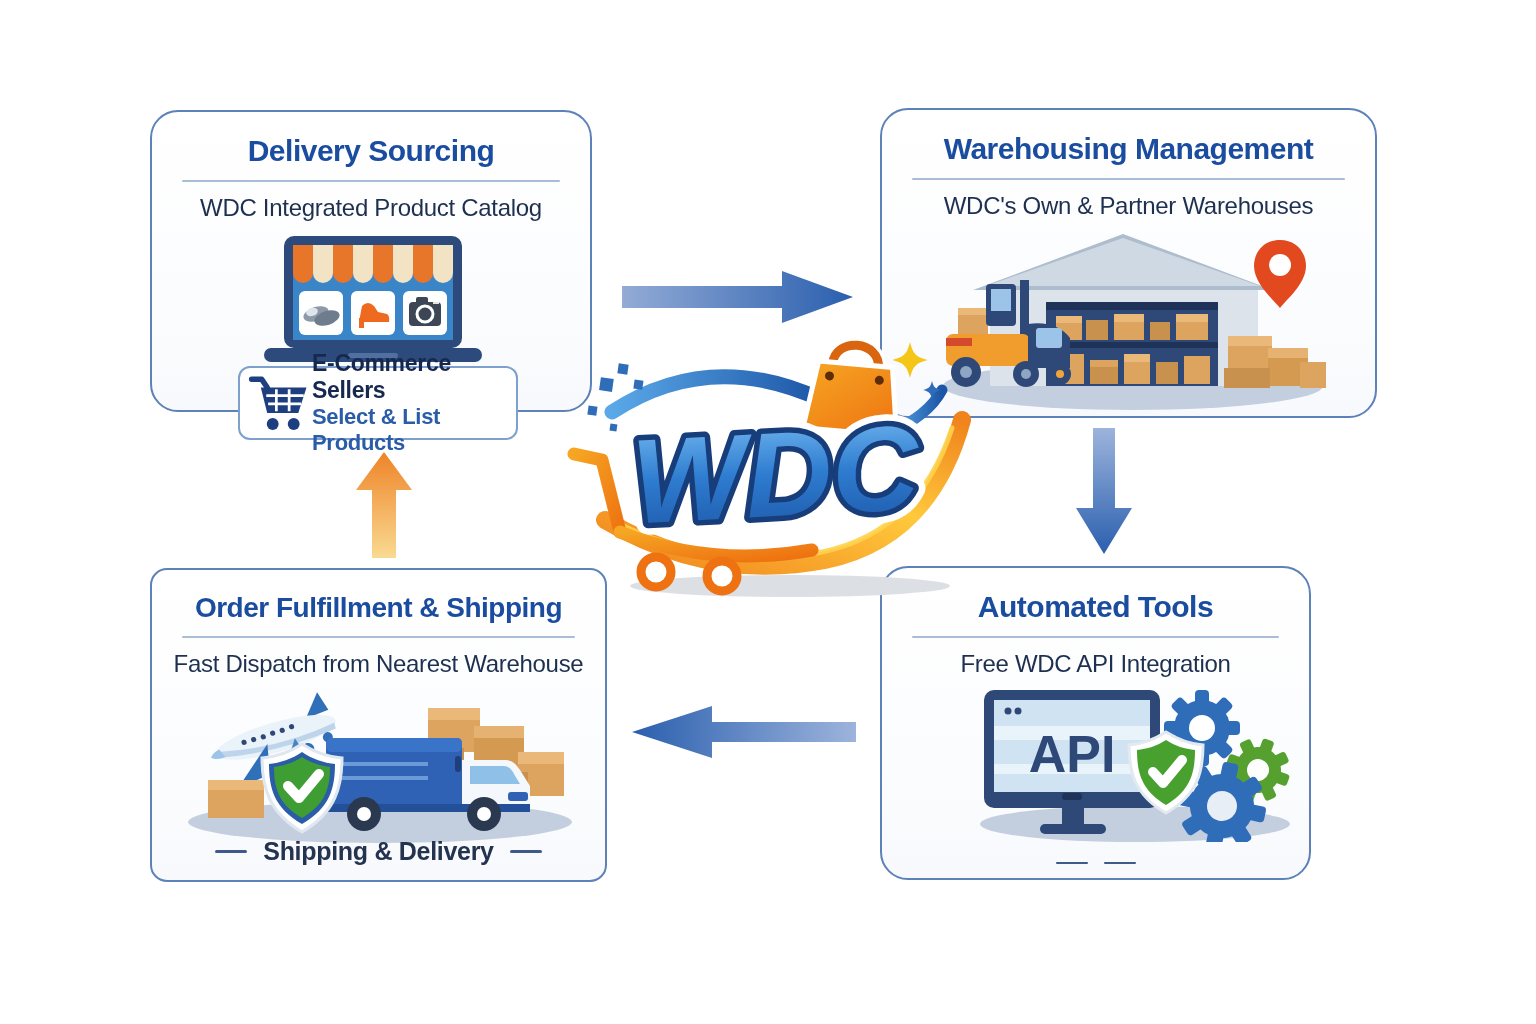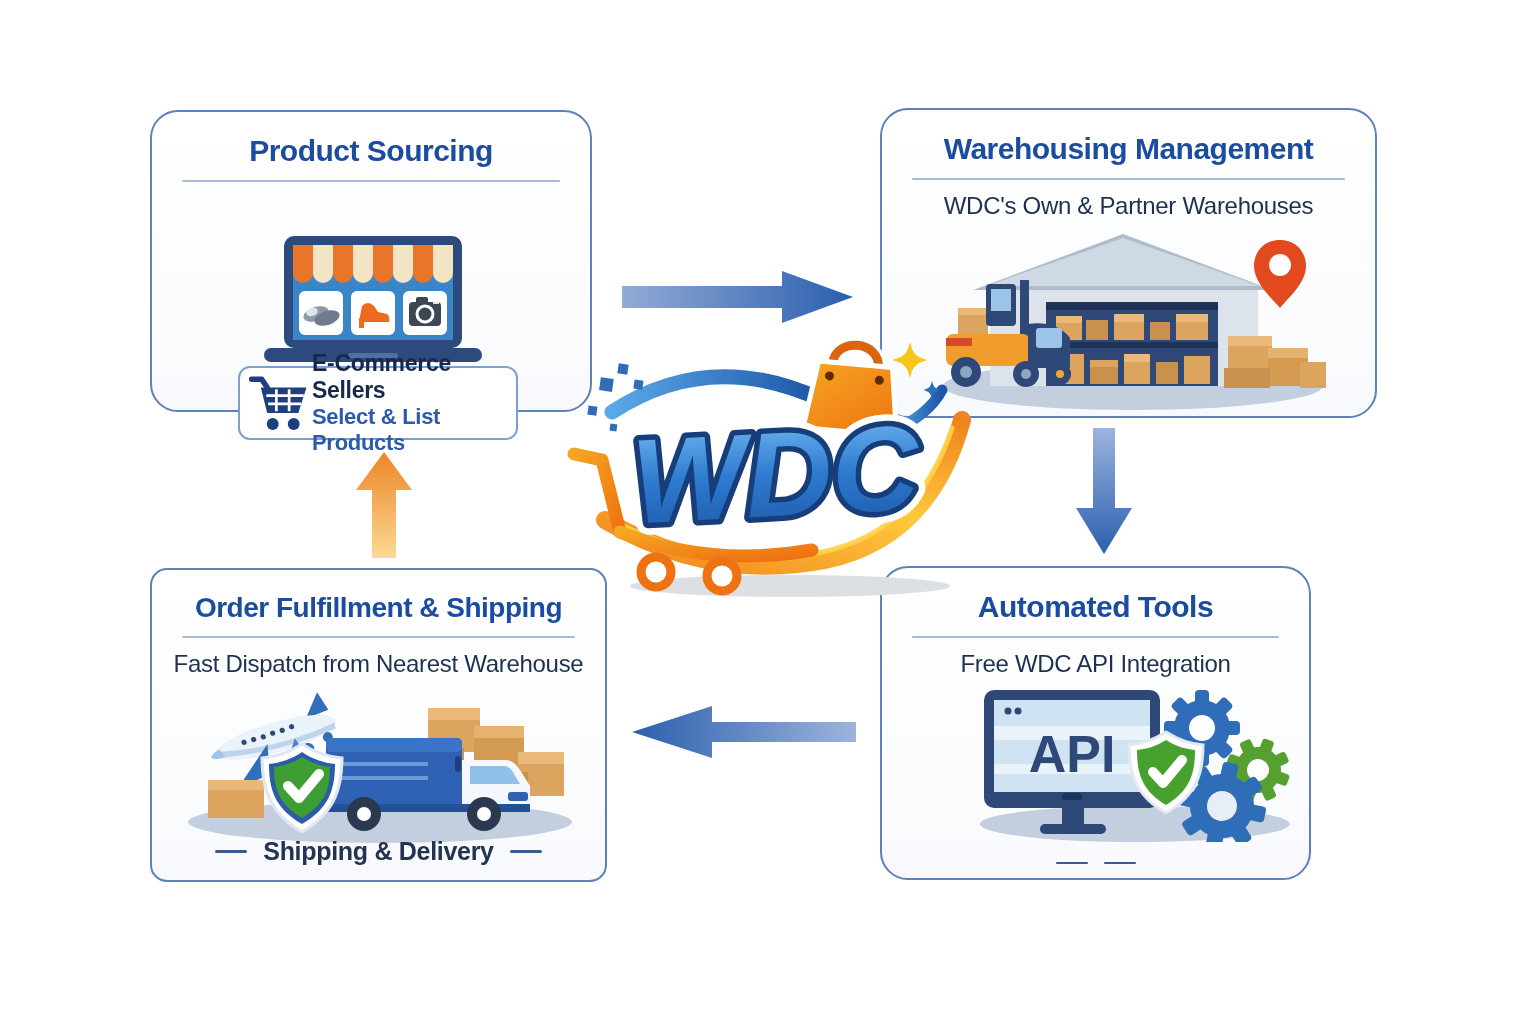--- a/index.html
+++ b/index.html
@@ -33,22 +33,23 @@
   .badge-line2 { font-size:22px; color:#2a5ca8; font-weight:600; letter-spacing:-0.3px; }
 
   .arrow-svg, .logo-svg { position:absolute; }
 </style>
 </head>
 <body>
 
 <div class="canvas">
 
   <div class="panel" style="left:150px; top:110px; width:442px; height:302px;">
-    <div class="panel-title">Product Sourcing</div>
+    <div class="panel-title">Delivery Sourcing</div>
     <div class="divider"></div>
+    <div class="panel-subtitle">WDC Integrated Product Catalog</div>
 
     <svg class="illu" style="left:104px; top:122px;" width="234" height="140" viewBox="0 0 234 140">
       <rect x="28" y="2" width="178" height="112" rx="10" fill="#2d4a7c"></rect>
       <rect x="37" y="11" width="160" height="95" fill="#3a84c8"></rect>
       <g>
         <rect x="37" y="11" width="160" height="28" fill="#f2e3c4"></rect>
         <rect x="37" y="11" width="20" height="28" fill="#e8762a"></rect>
           <rect x="77" y="11" width="20" height="28" fill="#e8762a"></rect>
         <rect x="117" y="11" width="20" height="28" fill="#e8762a"></rect>
           <rect x="157" y="11" width="20" height="28" fill="#e8762a"></rect>

